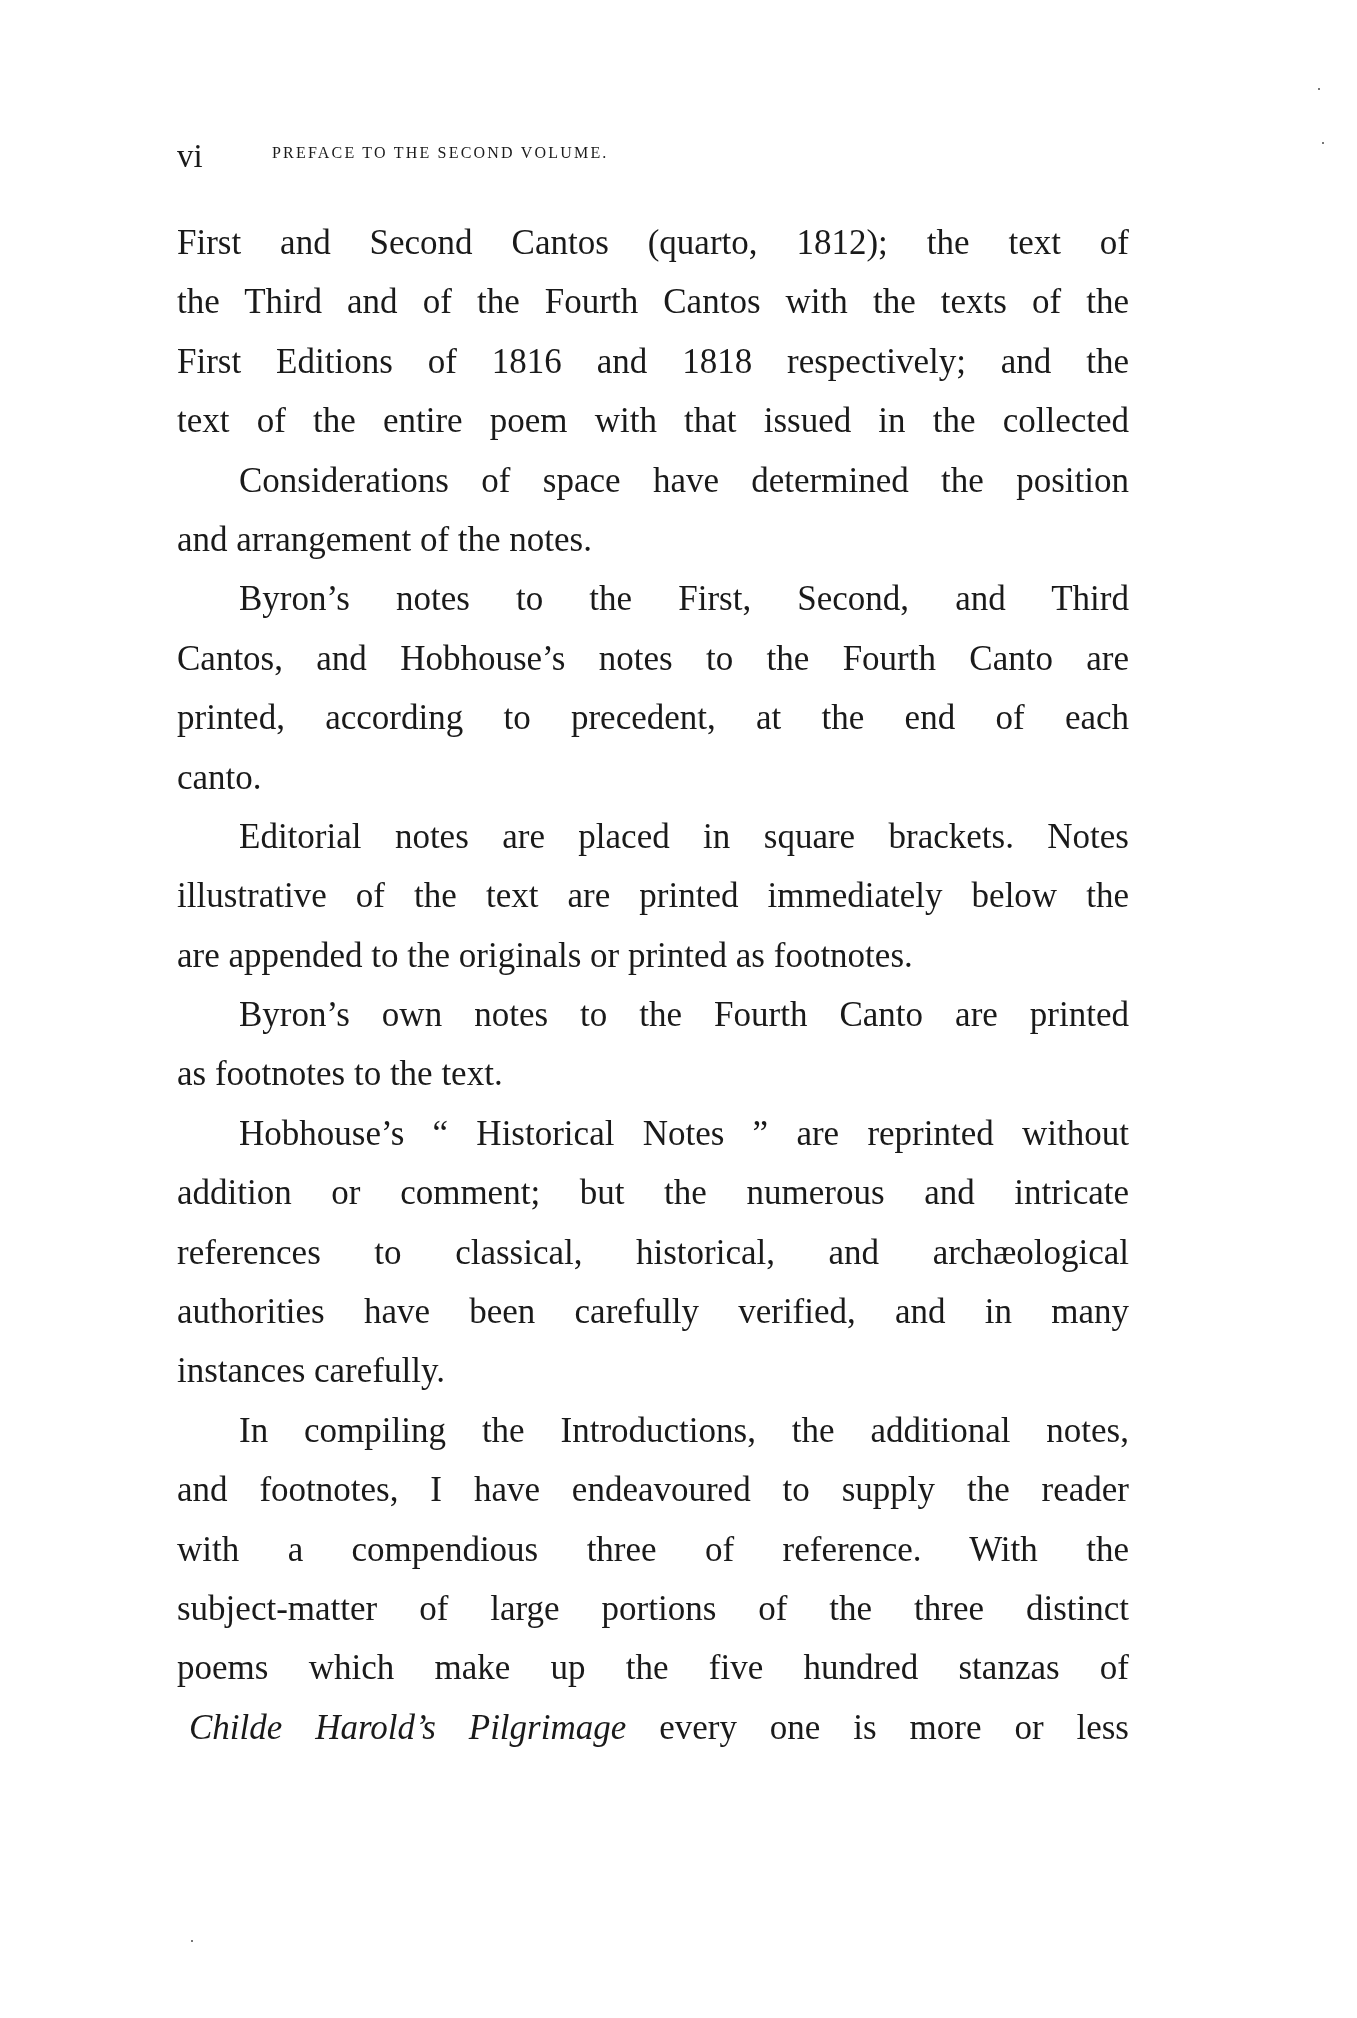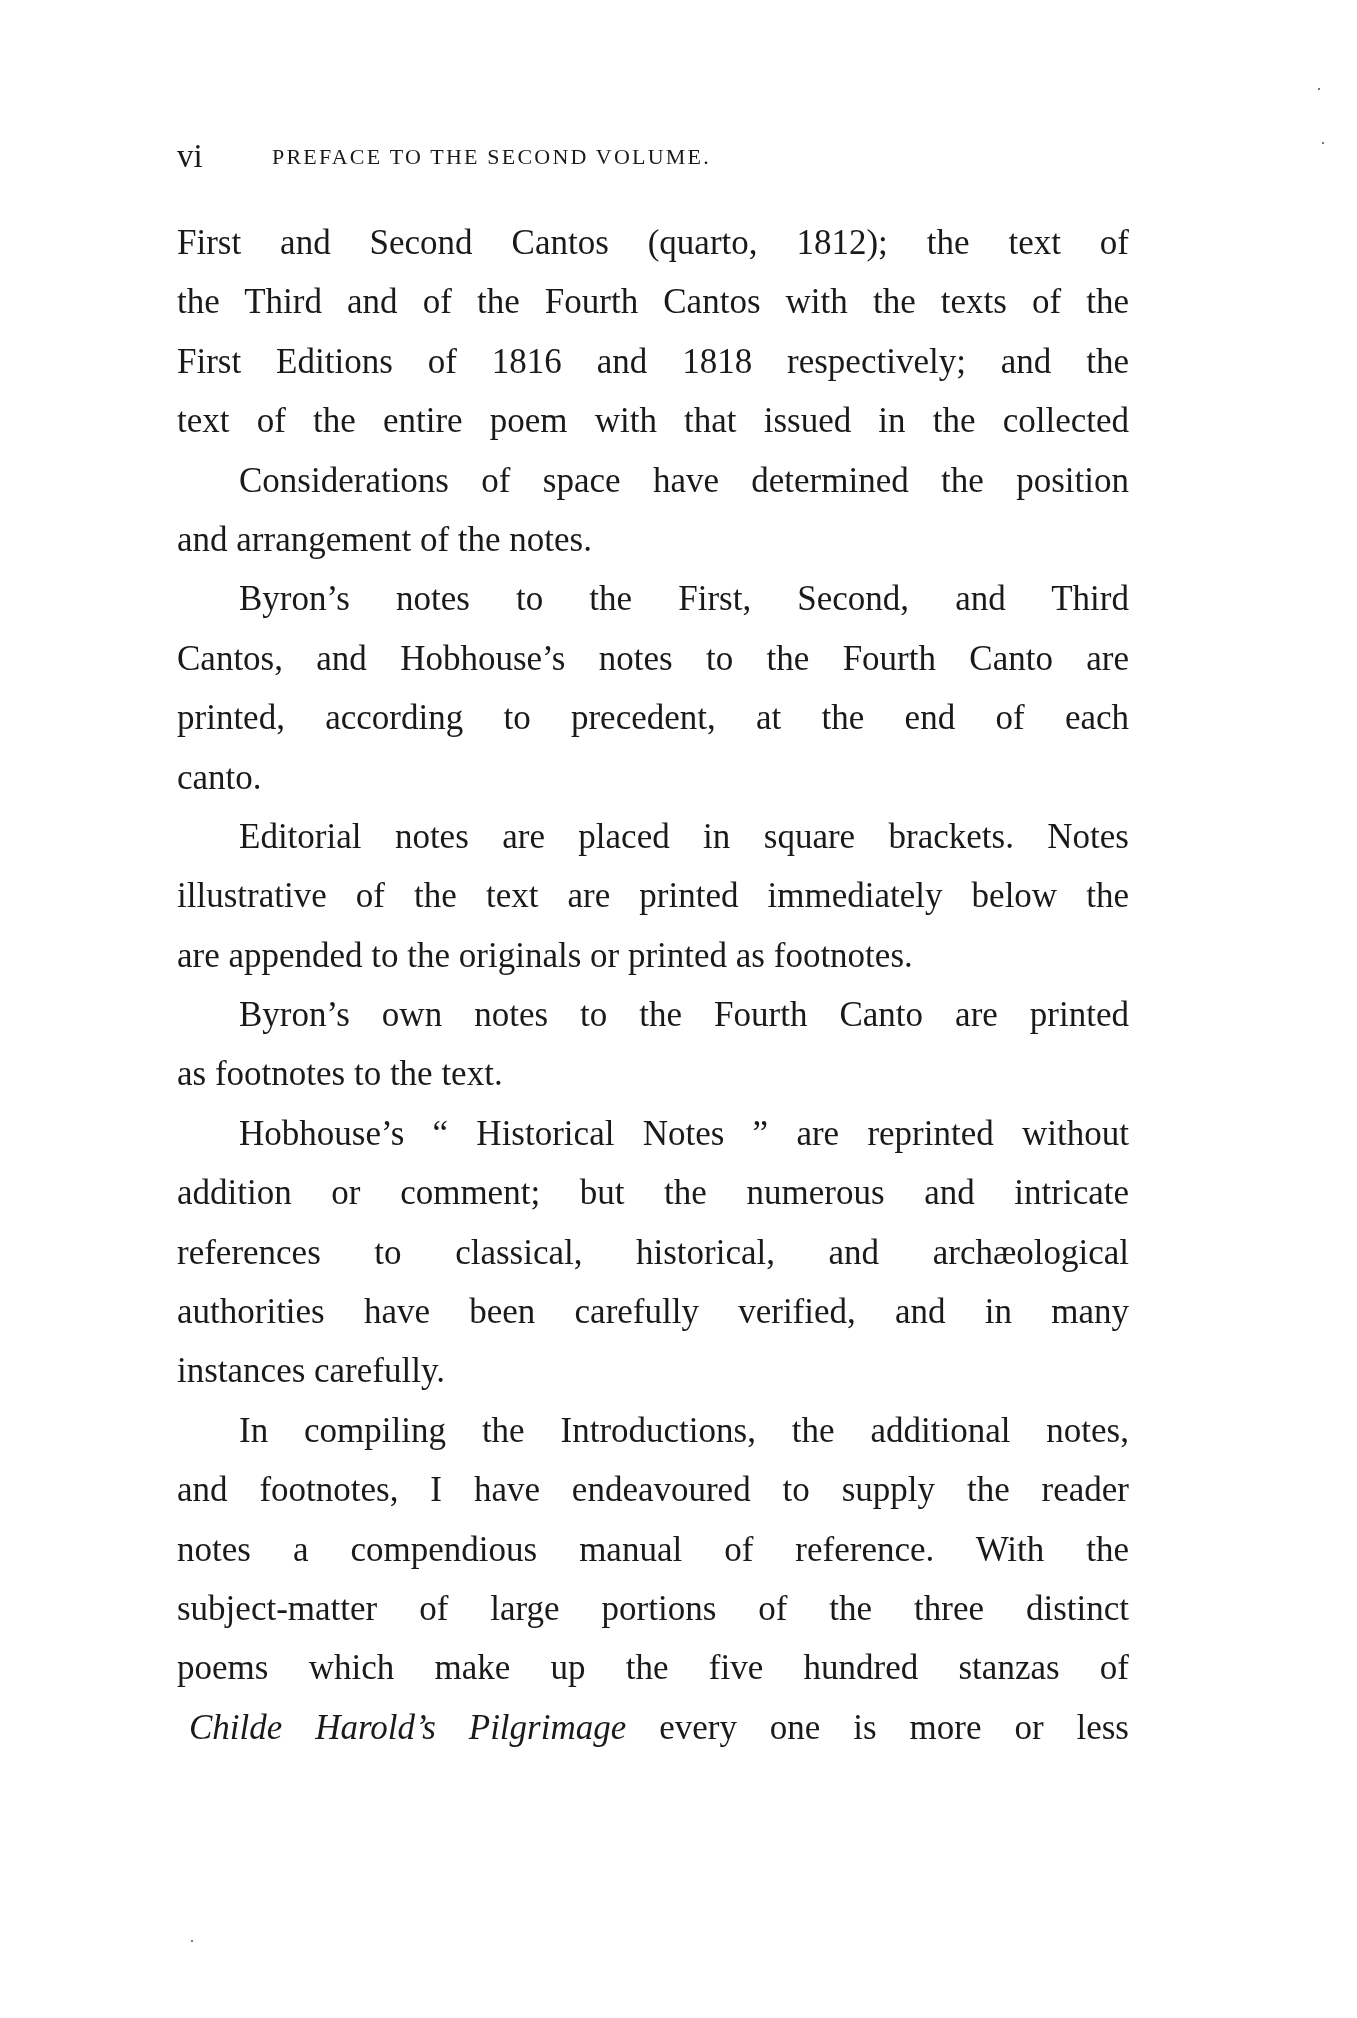--- a/index.html
+++ b/index.html
@@ -1,19 +1,19 @@
 <!DOCTYPE html>
 <html><head>
 <meta charset="utf-8">
 <style>
   html, body { margin:0; padding:0; background:#ffffff; }
   body { width:1357px; height:2018px; position:relative; overflow:hidden; color:#1a1a1a; font-family:"Liberation Serif", "DejaVu Serif", serif; }
   .header { position:absolute; left:177px; top:138px; width:950px; height:40px; font-size:28px; }
   .folio { position:absolute; left:0; top:0; font-size:33px;font-family:Liberation Serif, serif; }
-  .running-title { position:absolute; left:95px; top:6px; font-size:22px; letter-spacing:2.2px; text-transform:uppercase; }
+  .running-title { position:absolute; left:95px; top:6px; font-size:16px; letter-spacing:2.2px; text-transform:uppercase; }
   .body-text { position:absolute; left:177px; top:213px; width:952px; }
   .line { height:59.4px; line-height:59.4px; font-size:35px; white-space:nowrap; text-align:justify; text-align-last:justify; }
   .line.last { text-align-last:left; }
   .line.indent { padding-left:62px; }
   .line i { font-style:italic;margin-left:12px; }
   .speck { position:absolute; width:2px; height:2px; background:#777; }
 </style>
 </head>
 <body>
 
@@ -39,21 +39,21 @@
       <div class="line last">are appended to the originals or printed as footnotes.</div>
       <div class="line indent">Byron’s own notes to the Fourth Canto are printed</div>
       <div class="line last">as footnotes to the text.</div>
       <div class="line indent">Hobhouse’s “ Historical Notes ” are reprinted without</div>
       <div class="line">addition or comment; but the numerous and intricate</div>
       <div class="line">references to classical, historical, and archæological</div>
       <div class="line">authorities have been carefully verified, and in many</div>
       <div class="line last">instances carefully.</div>
       <div class="line indent">In compiling the Introductions, the additional notes,</div>
       <div class="line">and footnotes, I have endeavoured to supply the reader</div>
-      <div class="line">notes a compendious manual of reference.  With the</div>
+      <div class="line">with a compendious three of reference.  With the</div>
       <div class="line">subject-matter of large portions of the three distinct</div>
       <div class="line">poems which make up the five hundred stanzas of</div>
     </div>
   <div class="line"><i>Childe Harold’s Pilgrimage</i><span> every one is more or less</span></div>
 </div>
 
 <div class="speck" style="left:1318px;top:88px;"></div>
 <div class="speck" style="left:1322px;top:142px;"></div>
 <div class="speck" style="left:191px;top:1940px;"></div>
 

